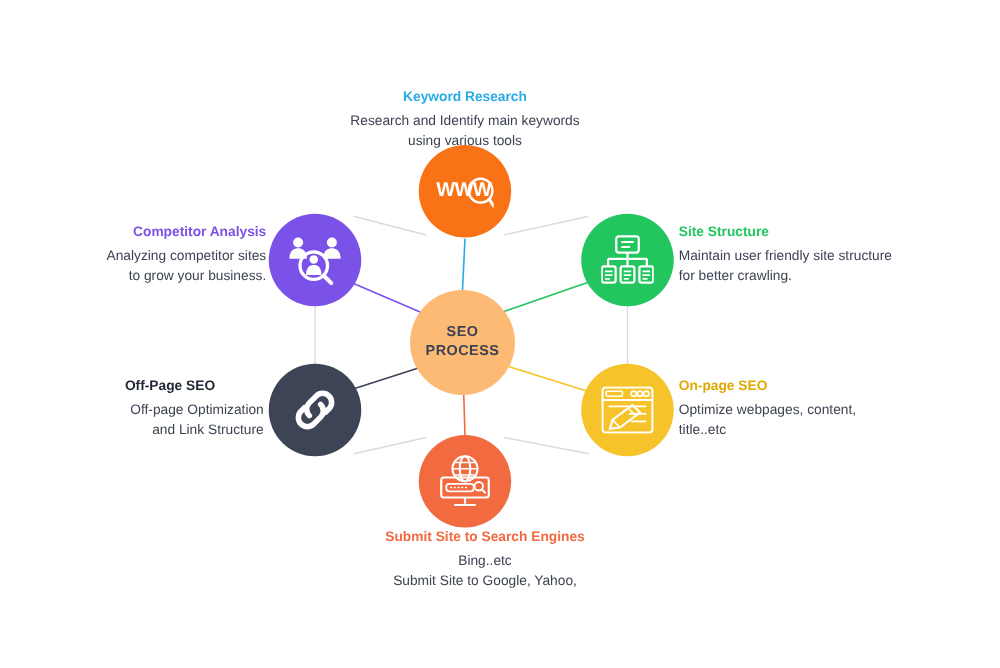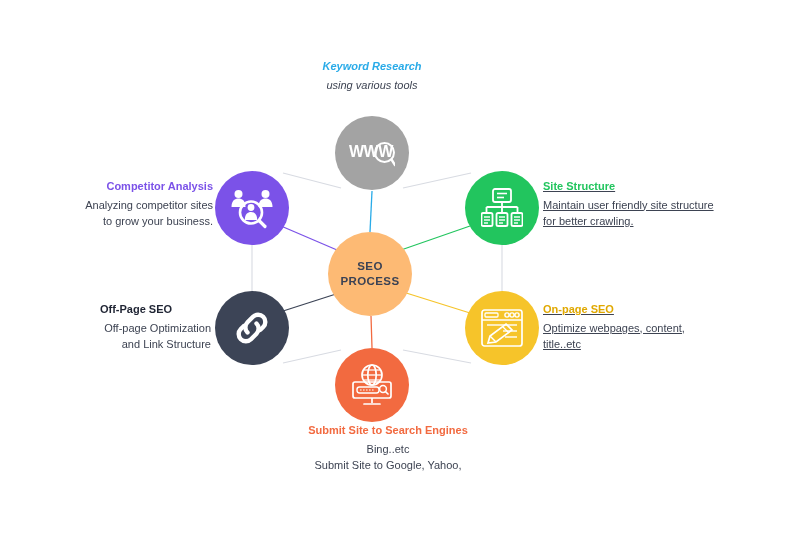--- a/index.html
+++ b/index.html
@@ -52,21 +52,21 @@
     color: #3d4352;
   }
   .label .title {
     font-weight: bold;
     font-size: 11px;
     display: block;
     margin-bottom: 2px;
   }
   .label .desc { display: block; }
   .align-right { text-align: right; }
-  .align-left  { text-align: left; text-decoration: underline; }
+  .align-left  { text-align: left; }
   .align-center{ text-align: center; }
 </style>
 </head>
 <body>
 
 <div id="diagram">
 
   <svg id="wires" viewBox="0 0 800 534">
 
     <g stroke="#d8dbe2" stroke-width="1.1" fill="none">
@@ -86,31 +86,32 @@
       <line x1="336" y1="294" x2="280" y2="312" stroke="#3c4456"></line>
       <line x1="337" y1="250" x2="281" y2="226" stroke="#7b52e8"></line>
     </g>
   </svg>
 
   <div class="hub">
     <span class="hub-line">SEO</span>
     <span class="hub-line">PROCESS</span>
   </div>
 
-  <div class="node" style="left:335px; top:116px; width:74px; height:74px; background:#a3a3a3;">
+  <div class="node" style="left:335px; top:116px; width:74px; height:74px; background:#f97316;">
     <span>
       <svg width="46" height="34" viewBox="0 0 46 34">
         <text x="0" y="21" font-family="Liberation Sans, sans-serif" font-size="16" font-weight="bold" fill="#ffffff" letter-spacing="-0.5">WWW</text>
         <circle cx="35.5" cy="16.5" r="9.5" fill="none" stroke="#ffffff" stroke-width="2"></circle>
         <line x1="42.5" y1="23.5" x2="46" y2="29" stroke="#ffffff" stroke-width="2.4" stroke-linecap="round"></line>
       </svg>
     </span>
   </div>
-  <div class="label align-center" style="left:252px; top:58px; width:240px;font-style:italic;">
+  <div class="label align-center" style="left:252px; top:70px; width:240px;">
     <span class="title" style="color:#29abe8;">Keyword Research</span>
+    <span class="desc">Research and Identify main keywords</span>
     <span class="desc">using various tools</span>
   </div>
 
   <div class="node" style="left:465px; top:171px; width:74px; height:74px; background:#22c55e;">
     <span>
       <svg width="42" height="40" viewBox="0 0 42 40">
         <g fill="none" stroke="#ffffff" stroke-width="1.8">
           <rect x="12" y="1" width="18" height="13" rx="2"></rect>
           <line x1="16" y1="5.5" x2="26" y2="5.5" stroke-width="1.6"></line>
           <line x1="16" y1="9.5" x2="23" y2="9.5" stroke-width="1.6"></line>

